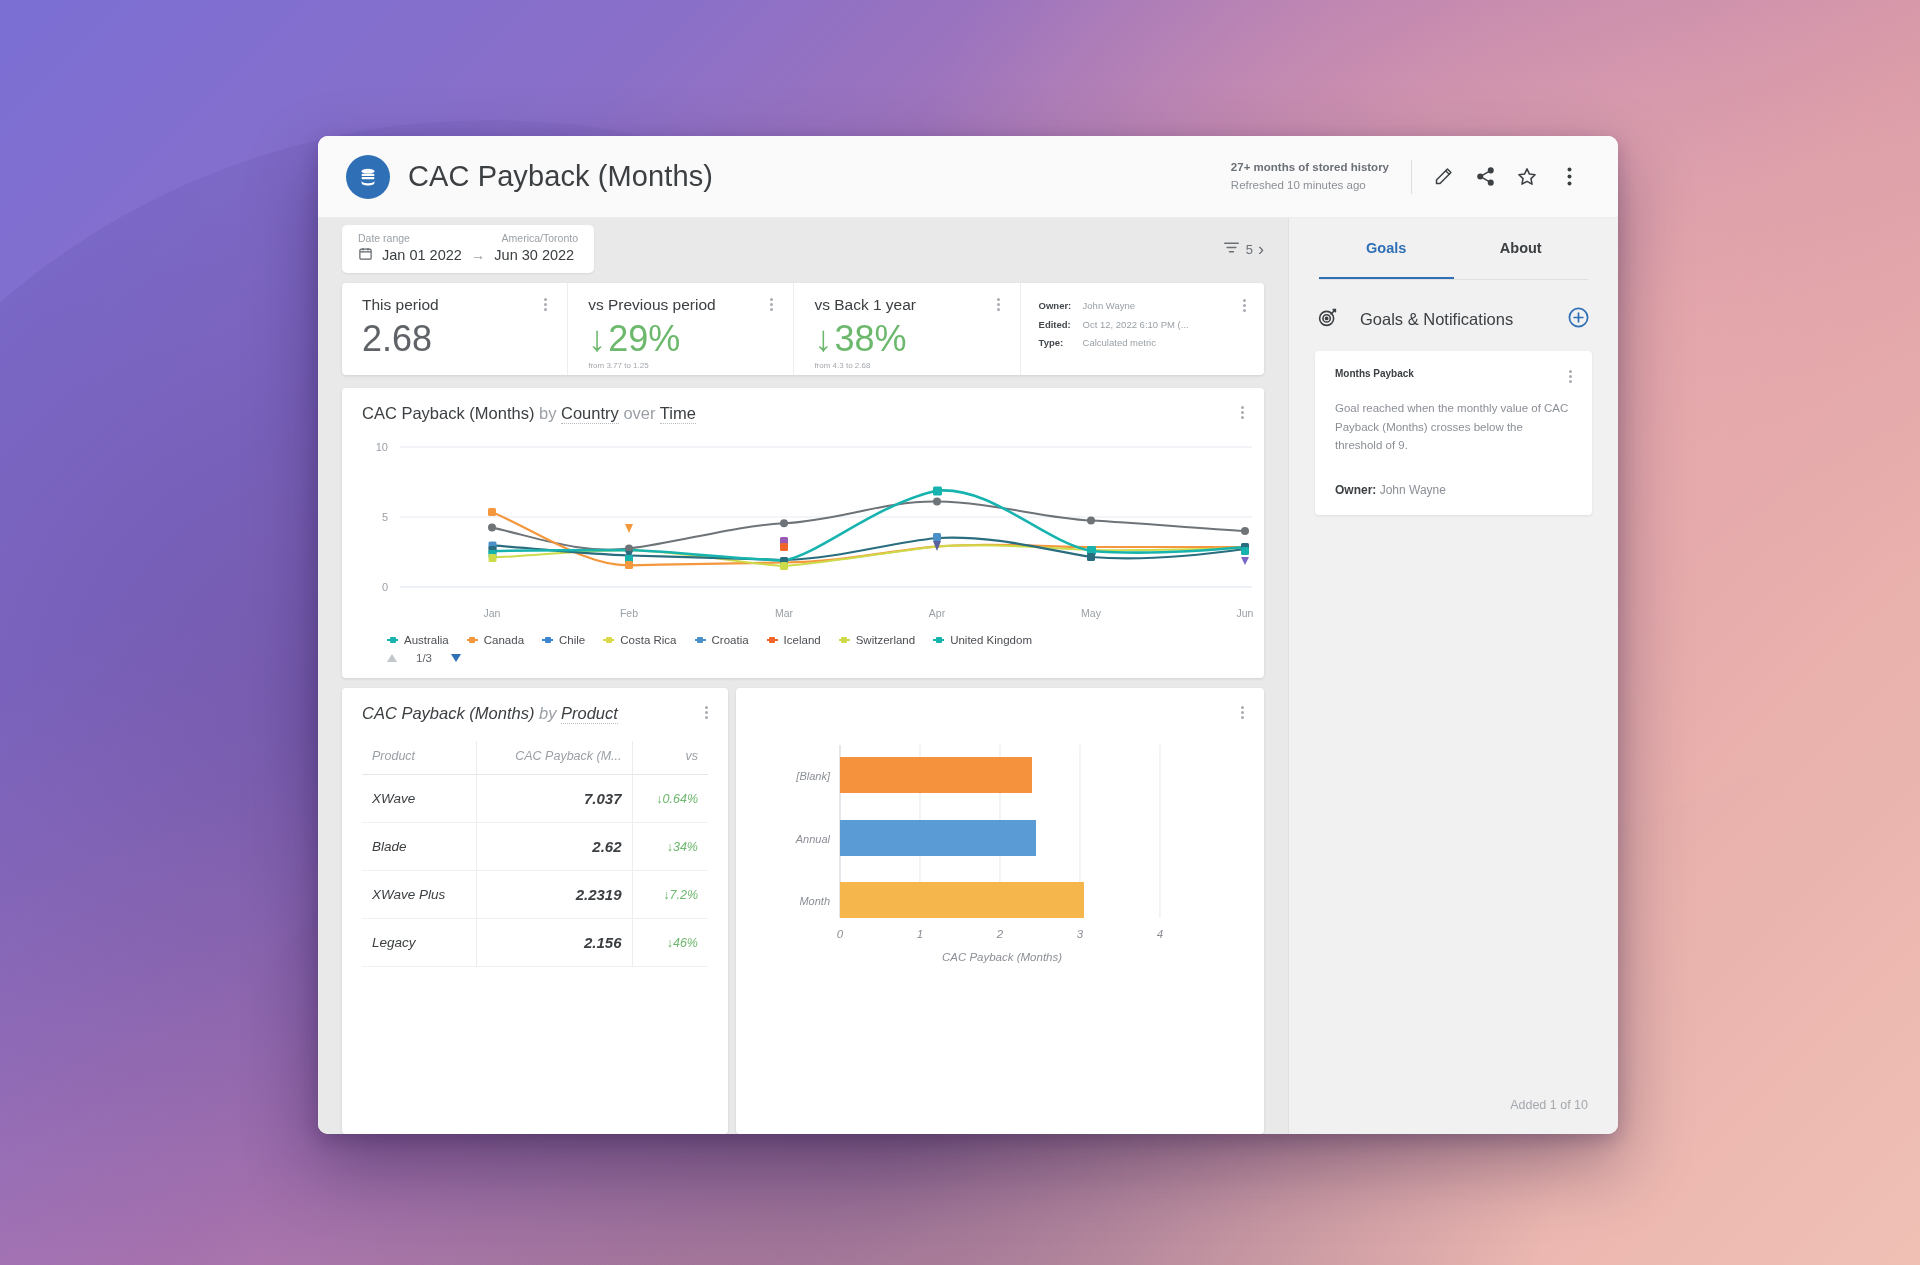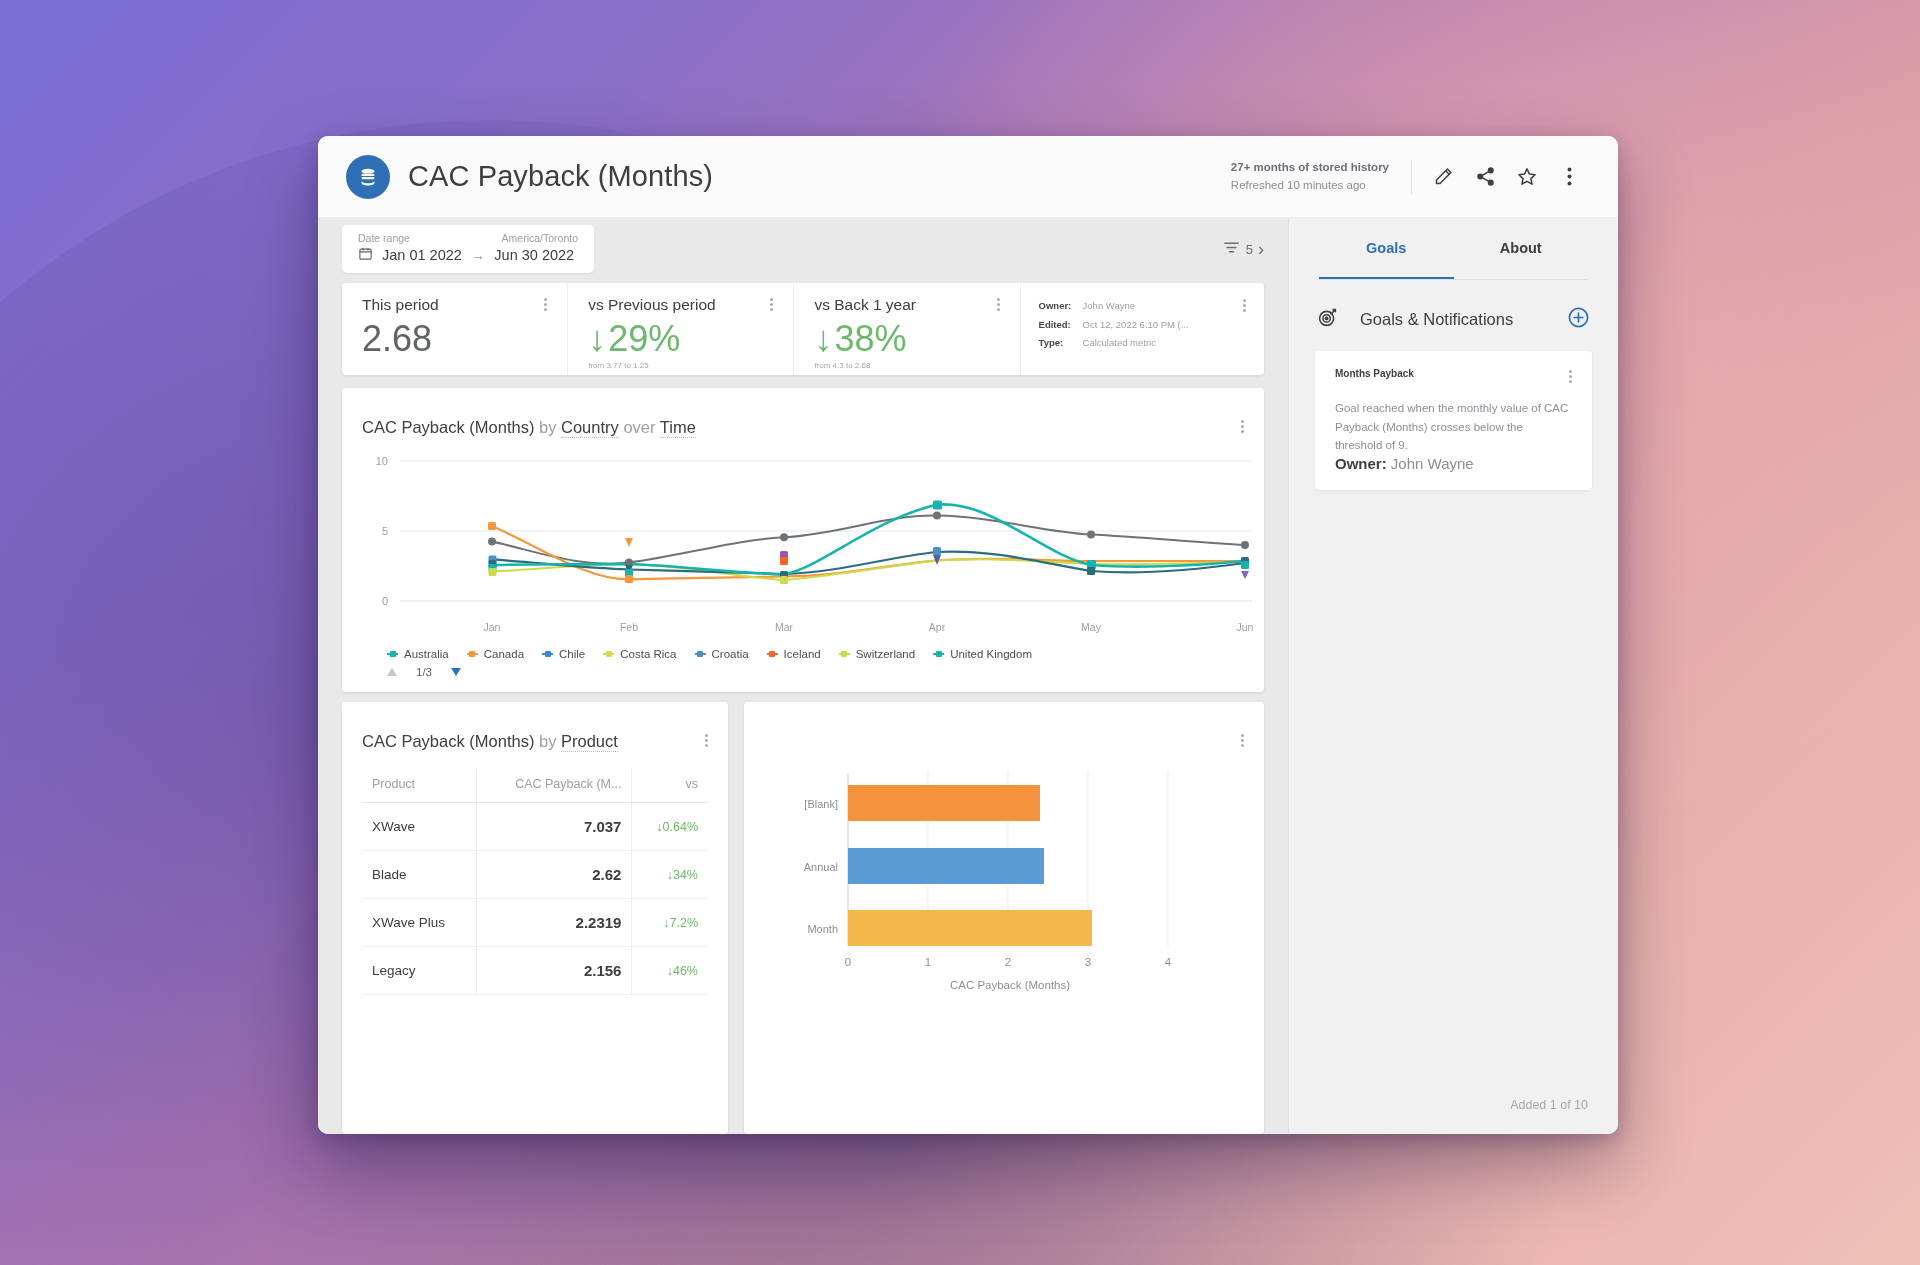--- a/index.html
+++ b/index.html
@@ -65,37 +65,37 @@
   .kpi-sub { font-size: 8px; color: #a4a8ad; margin-top: 1px; }
   .dots { margin-left: auto; color: #9aa0a6; font-size: 15px; line-height: .6; cursor: pointer; letter-spacing: 0; }
   .dots span { display: block; width: 3px; height: 3px; border-radius: 50%; background: #a8acb1; margin: 2px 0; }
   .meta-card { padding: 14px 18px 0; }
   .meta-row { display: flex; font-size: 9.5px; line-height: 1.95; }
   .meta-k { font-weight: bold; color: #44484d; width: 44px; flex: 0 0 44px; }
   .meta-v { color: #9aa0a6; }
 
   
   .panel { margin: 10px 24px 0; background: #fff; border-radius: 4px; box-shadow: 0 1px 3px rgba(0,0,0,.1); }
-  .panel-head { display: flex; align-items: flex-start; padding: 16px 20px 0; margin-top: 14px; }
+  .panel-head { display: flex; align-items: flex-start; padding: 16px 20px 0; }
   .panel-title { font-size: 16.5px; color: #3c4043; }
   .panel-title .dim { color: #9aa0a6; }
   .panel-title .u { border-bottom: 1.5px dotted #b9bdc2; padding-bottom: 1px; color: #3c4043; }
   .chart-wrap { padding: 8px 18px 0 10px; }
   .legend { display: flex; flex-wrap: wrap; gap: 4px 18px; padding: 4px 0 0 45px; }
   .lg-item { display: flex; align-items: center; gap: 6px; font-size: 11.5px; color: #4a4e53; cursor: pointer; }
   .lg-mark { width: 11px; height: 11px; position: relative; flex: 0 0 11px; }
   .lg-mark::before { content: ""; position: absolute; left: 0; right: 0; top: 4.5px; height: 2px; background: currentColor; }
   .lg-mark::after { content: ""; position: absolute; left: 2.5px; top: 2px; width: 6px; height: 6px; background: currentColor; border-radius: 1px; }
   .pager { display: flex; align-items: center; gap: 19px; padding: 6px 0 14px 45px; font-size: 11.5px; color: #5f6368; }
   .tri { width: 0; height: 0; border-left: 5px solid transparent; border-right: 5px solid transparent; cursor: pointer; }
   .tri-up { border-bottom: 8px solid #c3c7cc; }
   .tri-dn { border-top: 8px solid #2f6fb5; }
 
   
-  .bottom { display: flex; margin: 10px 24px 0; gap: 12px; flex: 1; min-height: 0; }
+  .bottom { display: flex; margin: 10px 24px 0; gap: 4px; flex: 1; min-height: 0; font-style: italic; }
   .bpanel { background: #fff; border-radius: 4px; box-shadow: 0 1px 3px rgba(0,0,0,.1); }
   .bp-left { width: 386px; flex: 0 0 386px; margin-right: 4px; }
   .bp-right { flex: 1; }
   table.tbl { width: calc(100% - 40px); margin: 18px 20px 0; border-collapse: collapse; }
   table.tbl th { font-size: 12.5px; color: #9aa0a6; font-weight: normal; padding: 8px 10px 11px; text-align: left; }
   table.tbl th.num, table.tbl td.num { text-align: right; }
   table.tbl thead tr { border-bottom: 1px solid #e6e6e6; }
   table.tbl td { font-size: 13.5px; color: #3c4043; padding: 15px 10px; border-bottom: 1px solid #f0f0f0; }
   table.tbl td.val { font-weight: bold; font-size: 15px; text-align: right; }
   table.tbl td.vs { text-align: right; font-size: 12.5px; color: #6cb86c; }
@@ -108,21 +108,21 @@
          border-bottom: 3px solid transparent; cursor: pointer; }
   .tab.active { color: #2f6fb5; border-bottom-color: #2f6fb5; }
   .tabs-rule { height: 1px; background: #e0e0e1; margin: -1px 30px 0; }
   .goalhead { display: flex; align-items: center; gap: 22px; padding: 26px 28px 18px; }
   .goalhead .t { font-size: 16.5px; color: #3c4043; }
   .addbtn { margin-left: auto; cursor: pointer; }
   .gcard { margin: 0 26px; background: #fff; border-radius: 4px; box-shadow: 0 1px 3px rgba(0,0,0,.08); }
   .gc-body { padding: 17px 20px 18px; }
   .gc-title { font-size: 10px; color: #3c4043; font-weight: bold; display: flex; align-items: flex-start; }
   .gc-desc { font-size: 11.5px; color: #8b8f96; line-height: 1.62; margin-top: 14px; }
-  .gc-owner { font-size: 15px; margin-top: 0; }
+  .gc-owner { font-size: 12px; margin-top: 28px; }
   .gc-owner b { color: #3c4043; }
   .gc-owner span { color: #8b8f96; }
   .gc-foot { border-top: 1px solid #ededed; padding: 14px 20px; display: flex; align-items: center; gap: 7px;
              font-size: 12.5px; color: #2f6fb5; cursor: pointer; }
   .side-foot { margin-top: auto; padding: 0 30px 22px; text-align: right; font-size: 12.5px; color: #a4a8ad; }
 </style>
 </head>
 <body>
 
 <div class="bg-blob blob-a"></div>

